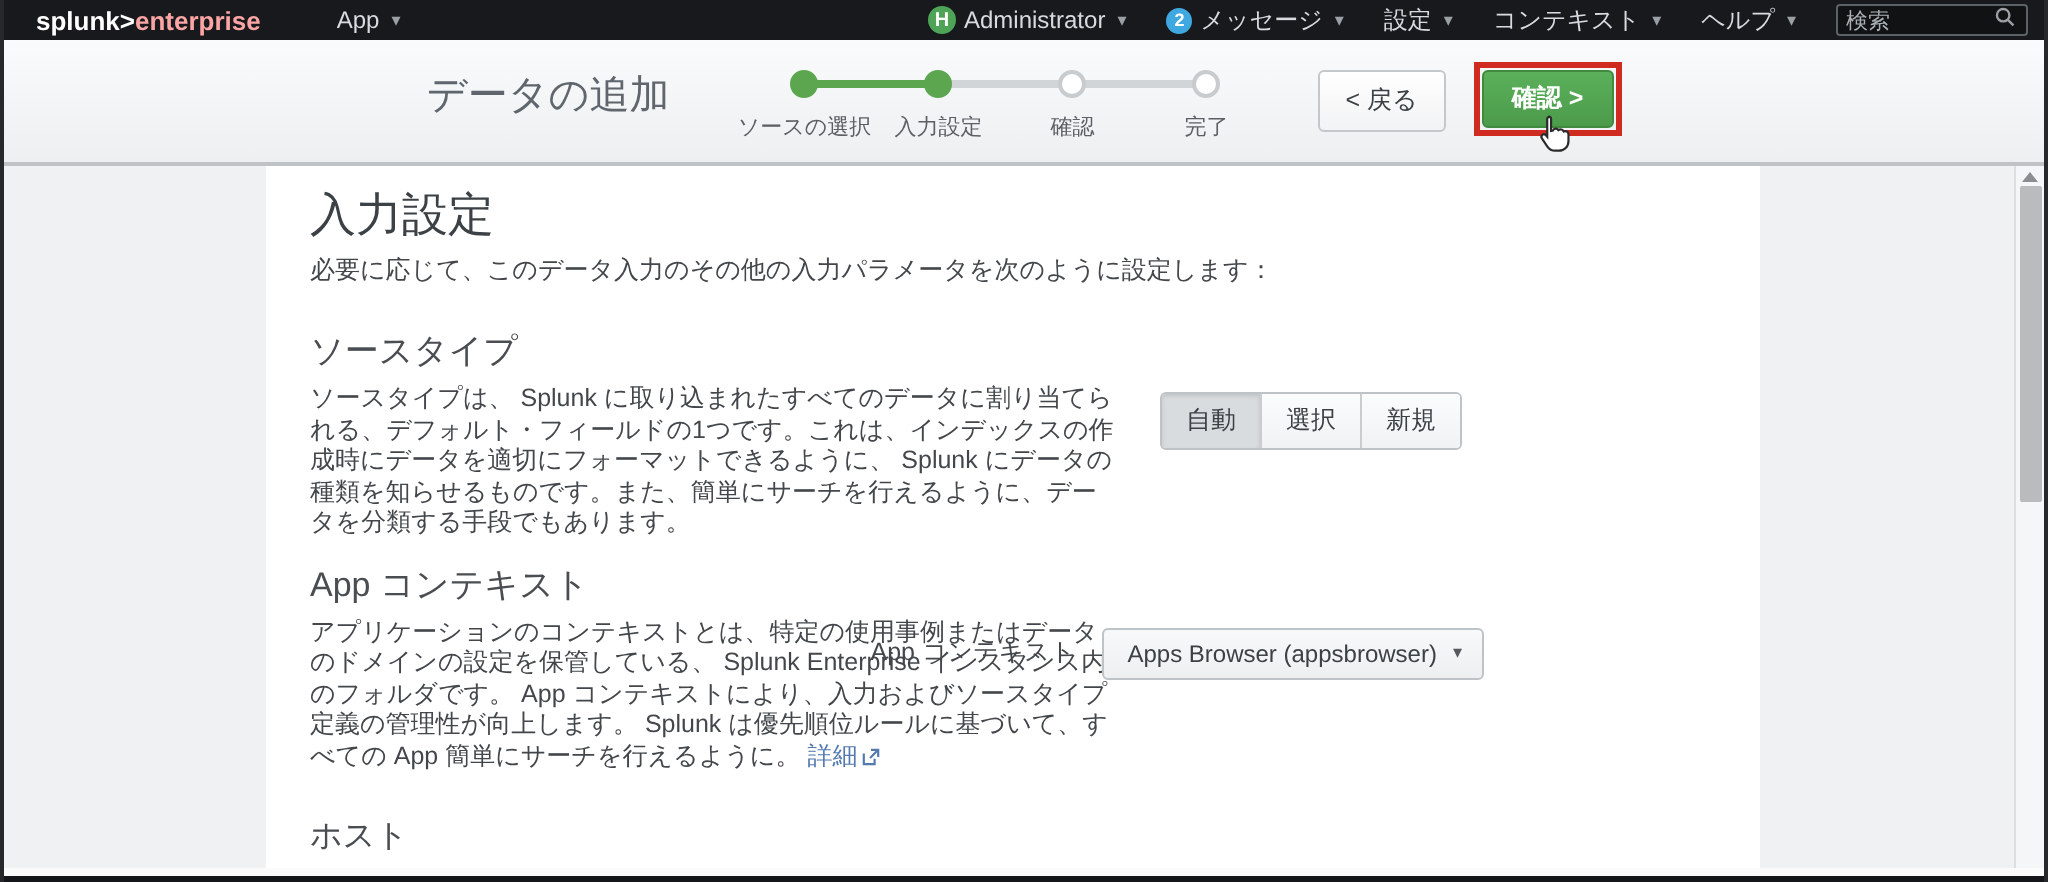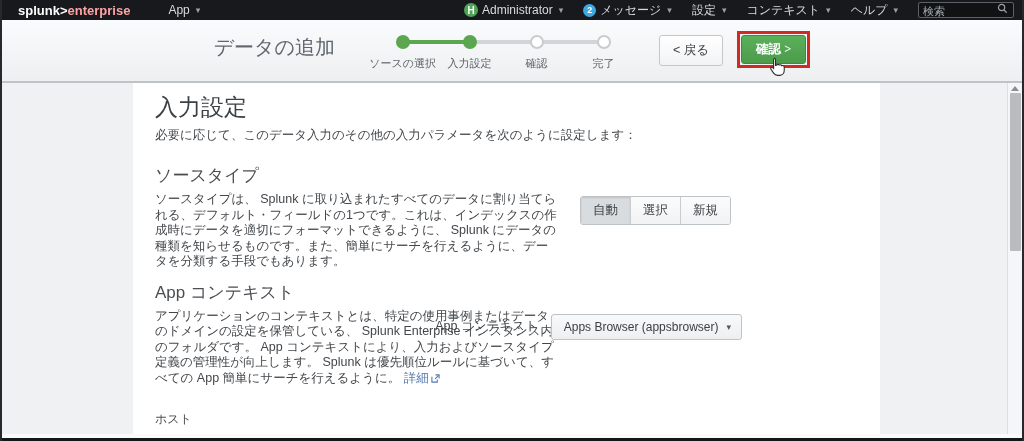--- a/index.html
+++ b/index.html
@@ -65,21 +65,21 @@
   .btn-back {
     font-size:12.5px; color:#3c4146; background:linear-gradient(#ffffff,#f2f3f4);
     border:1px solid #c5c8cb; border-radius:3px; padding:6px 13px; cursor:pointer;
     margin-right:14px; font-family:inherit;
   }
   .confirm-wrap { position:relative; border:3px solid #cf2b20; padding:1px; margin-top:-2px; }
   .btn-confirm {
     font-size:12.5px; font-weight:bold; color:#ffffff;
     background:linear-gradient(#5bb05a,#4c9b4b);
     border:1px solid #3f8a3f; border-radius:3px; padding:5px 14px; cursor:pointer;
-    font-family:Liberation Serif, serif;
+    font-family:Liberation Sans, sans-serif;
   }
   .cursor-icon { position:absolute; left:26px; top:22px; z-index:5; }
 
   
   .main { position:relative; height:351px; background:#eff1f3; overflow:hidden; }
   .card {
     margin-left:131px; width:747px; height:100%;
     background:#ffffff; padding:10px 22px 0 22px;
   }
   .page-title { font-size:23px; font-weight:normal; color:#3c4146; line-height:28px; }
@@ -114,21 +114,21 @@
   .field-label { font-size:12.5px; color:#43474b; white-space:nowrap; }
   .dd-btn {
     display:flex; align-items:center; gap:8px;
     font-size:12px; color:#3c4146; padding:5px 10px 5px 12px; cursor:pointer;
     background:linear-gradient(#f8f9fa,#edeff0); border:1px solid #bec3c7; border-radius:3px;
     font-family:inherit; white-space:nowrap;
   }
   .dd-caret { font-size:9px; color:#55595d; }
 
   .next-heading {
-    margin-top:22px; font-size:12px; font-weight:normal; color:#4a4e52; line-height:20px;
+    margin-top:22px; font-size:16px; font-weight:normal; color:#4a4e52; line-height:20px;
   }
 
   
   .scrollbar {
     position:absolute; top:0; right:0; bottom:0; width:15px;
     background:#f5f6f7; border-left:1px solid #dcdee0;
   }
   .sb-arrow {
     height:10px; display:flex; align-items:center; justify-content:center;
   }

